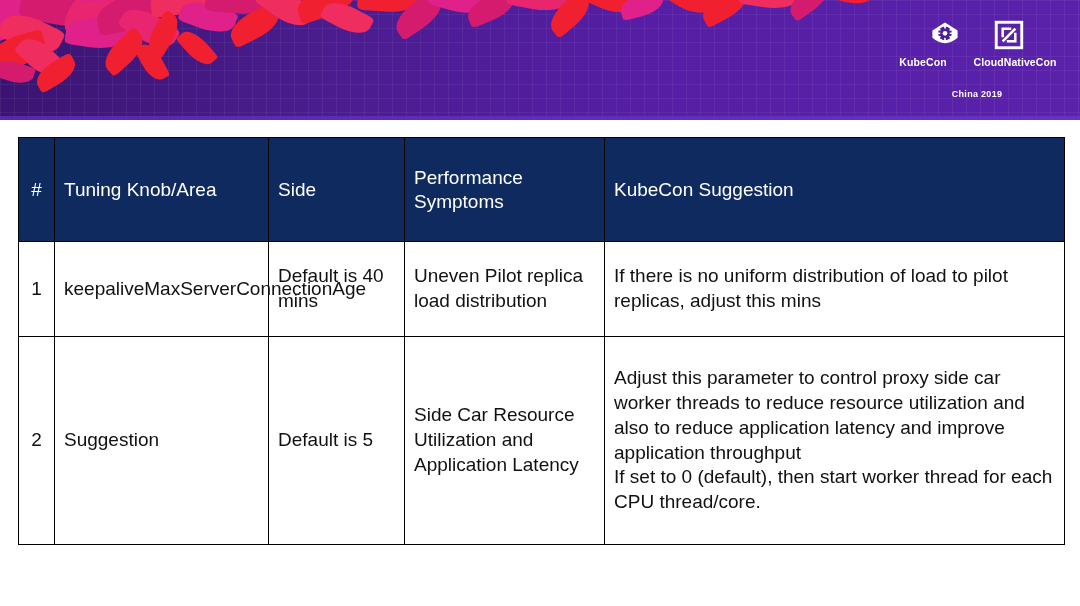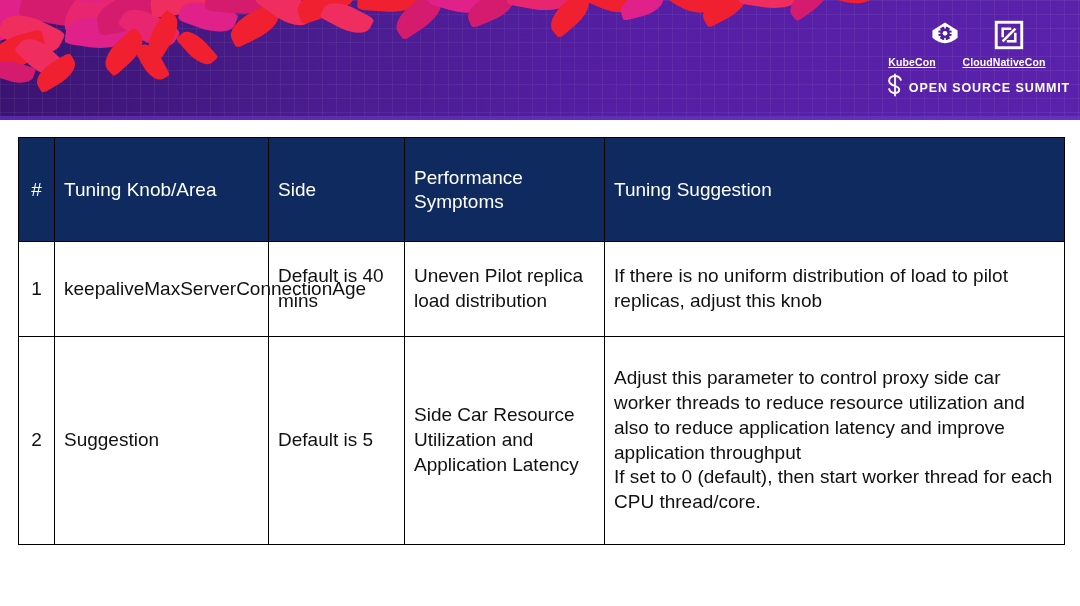--- a/index.html
+++ b/index.html
@@ -79,26 +79,26 @@
     display: flex;
     justify-content: center;
     align-items: flex-end;
     gap: 28px;
     height: 40px;
   }
   .logo-mark { width: 36px; height: 36px; position: relative; }
 
   .logo-names {
     display: flex;
+    justify-content: center;
     gap: 16px;
     margin-top: 2px;
     font-size: 10.5px;
     font-weight: bold;
     letter-spacing: .1px;
-    text-decoration: underline;
   }
   .logo-names span.kc { width: 60px; }
   .logo-names span.cnc { width: 92px; }
 
   .oss-row {
     display: flex;
     align-items: center;
     justify-content: center;
     gap: 3px;
     margin-top: 5px;
@@ -246,29 +246,20 @@
             <path d="M27.4 17.4 L27.4 27.4 L17.4 27.4" fill="none" stroke="#ffffff" stroke-width="3"></path>
           </svg>
         </div>
       </div>
 
       <div class="logo-names">
         <span class="kc">KubeCon</span>
         <span class="cnc">CloudNativeCon</span>
       </div>
 
-      <div class="oss-row">
-        <span>
-          <svg viewBox="0 0 24 28" width="22" height="26" aria-hidden="true">
-            <path d="M18.4 7.2 C17.2 4.4 14.6 3 11.8 3 C8.2 3 5.6 5.2 5.6 8.2 C5.6 11.2 8 12.6 11.6 13.8 C15 14.9 16.6 15.8 16.6 17.8 C16.6 20 14.6 21.6 11.8 21.6 C8.8 21.6 6.6 20 5.6 17.4" fill="none" stroke="#ffffff" stroke-width="2.1" stroke-linecap="round"></path>
-            <path d="M12 1.4 L12 24.4" stroke="#ffffff" stroke-width="1.9" stroke-linecap="round"></path>
-          </svg>
-        </span>
-        <span class="oss-text">OPEN SOURCE SUMMIT</span>
-      </div>
 
       <div class="year">China 2019</div>
     </div>
 
     <div class="banner-bottom-line"></div>
   </div>
 
   <div class="table-wrap">
     <table class="tuning">
       <colgroup>
@@ -278,30 +269,30 @@
           <col class="cw-symp">
           <col class="cw-sugg">
       </colgroup>
       <thead>
         <tr>
           <th class="col-num">#</th>
           <th>Tuning Knob/Area</th>
           <th>Side</th>
           <th class="multiline">Performance
 Symptoms</th>
-          <th>Tuning Suggestion</th>
+          <th>KubeCon Suggestion</th>
         </tr>
       </thead>
       <tbody>
         <tr class="row1">
           <td class="col-num">1</td>
           <td>keepaliveMaxServerConnectionAge</td>
           <td>Default is 40 mins</td>
           <td>Uneven Pilot replica load distribution</td>
-          <td class="multiline">If there is no uniform distribution of load to pilot replicas, adjust this knob</td>
+          <td class="multiline">If there is no uniform distribution of load to pilot replicas, adjust this mins</td>
         </tr>
         <tr class="row2">
           <td class="col-num">2</td>
           <td>Suggestion</td>
           <td>Default is 5</td>
           <td>Side Car Resource Utilization and Application Latency</td>
           <td class="multiline">Adjust this parameter to control proxy side car worker threads to reduce resource utilization and also to reduce application latency and improve application throughput
 If set to 0 (default), then start worker thread for each CPU thread/core.</td>
         </tr>
       </tbody>

